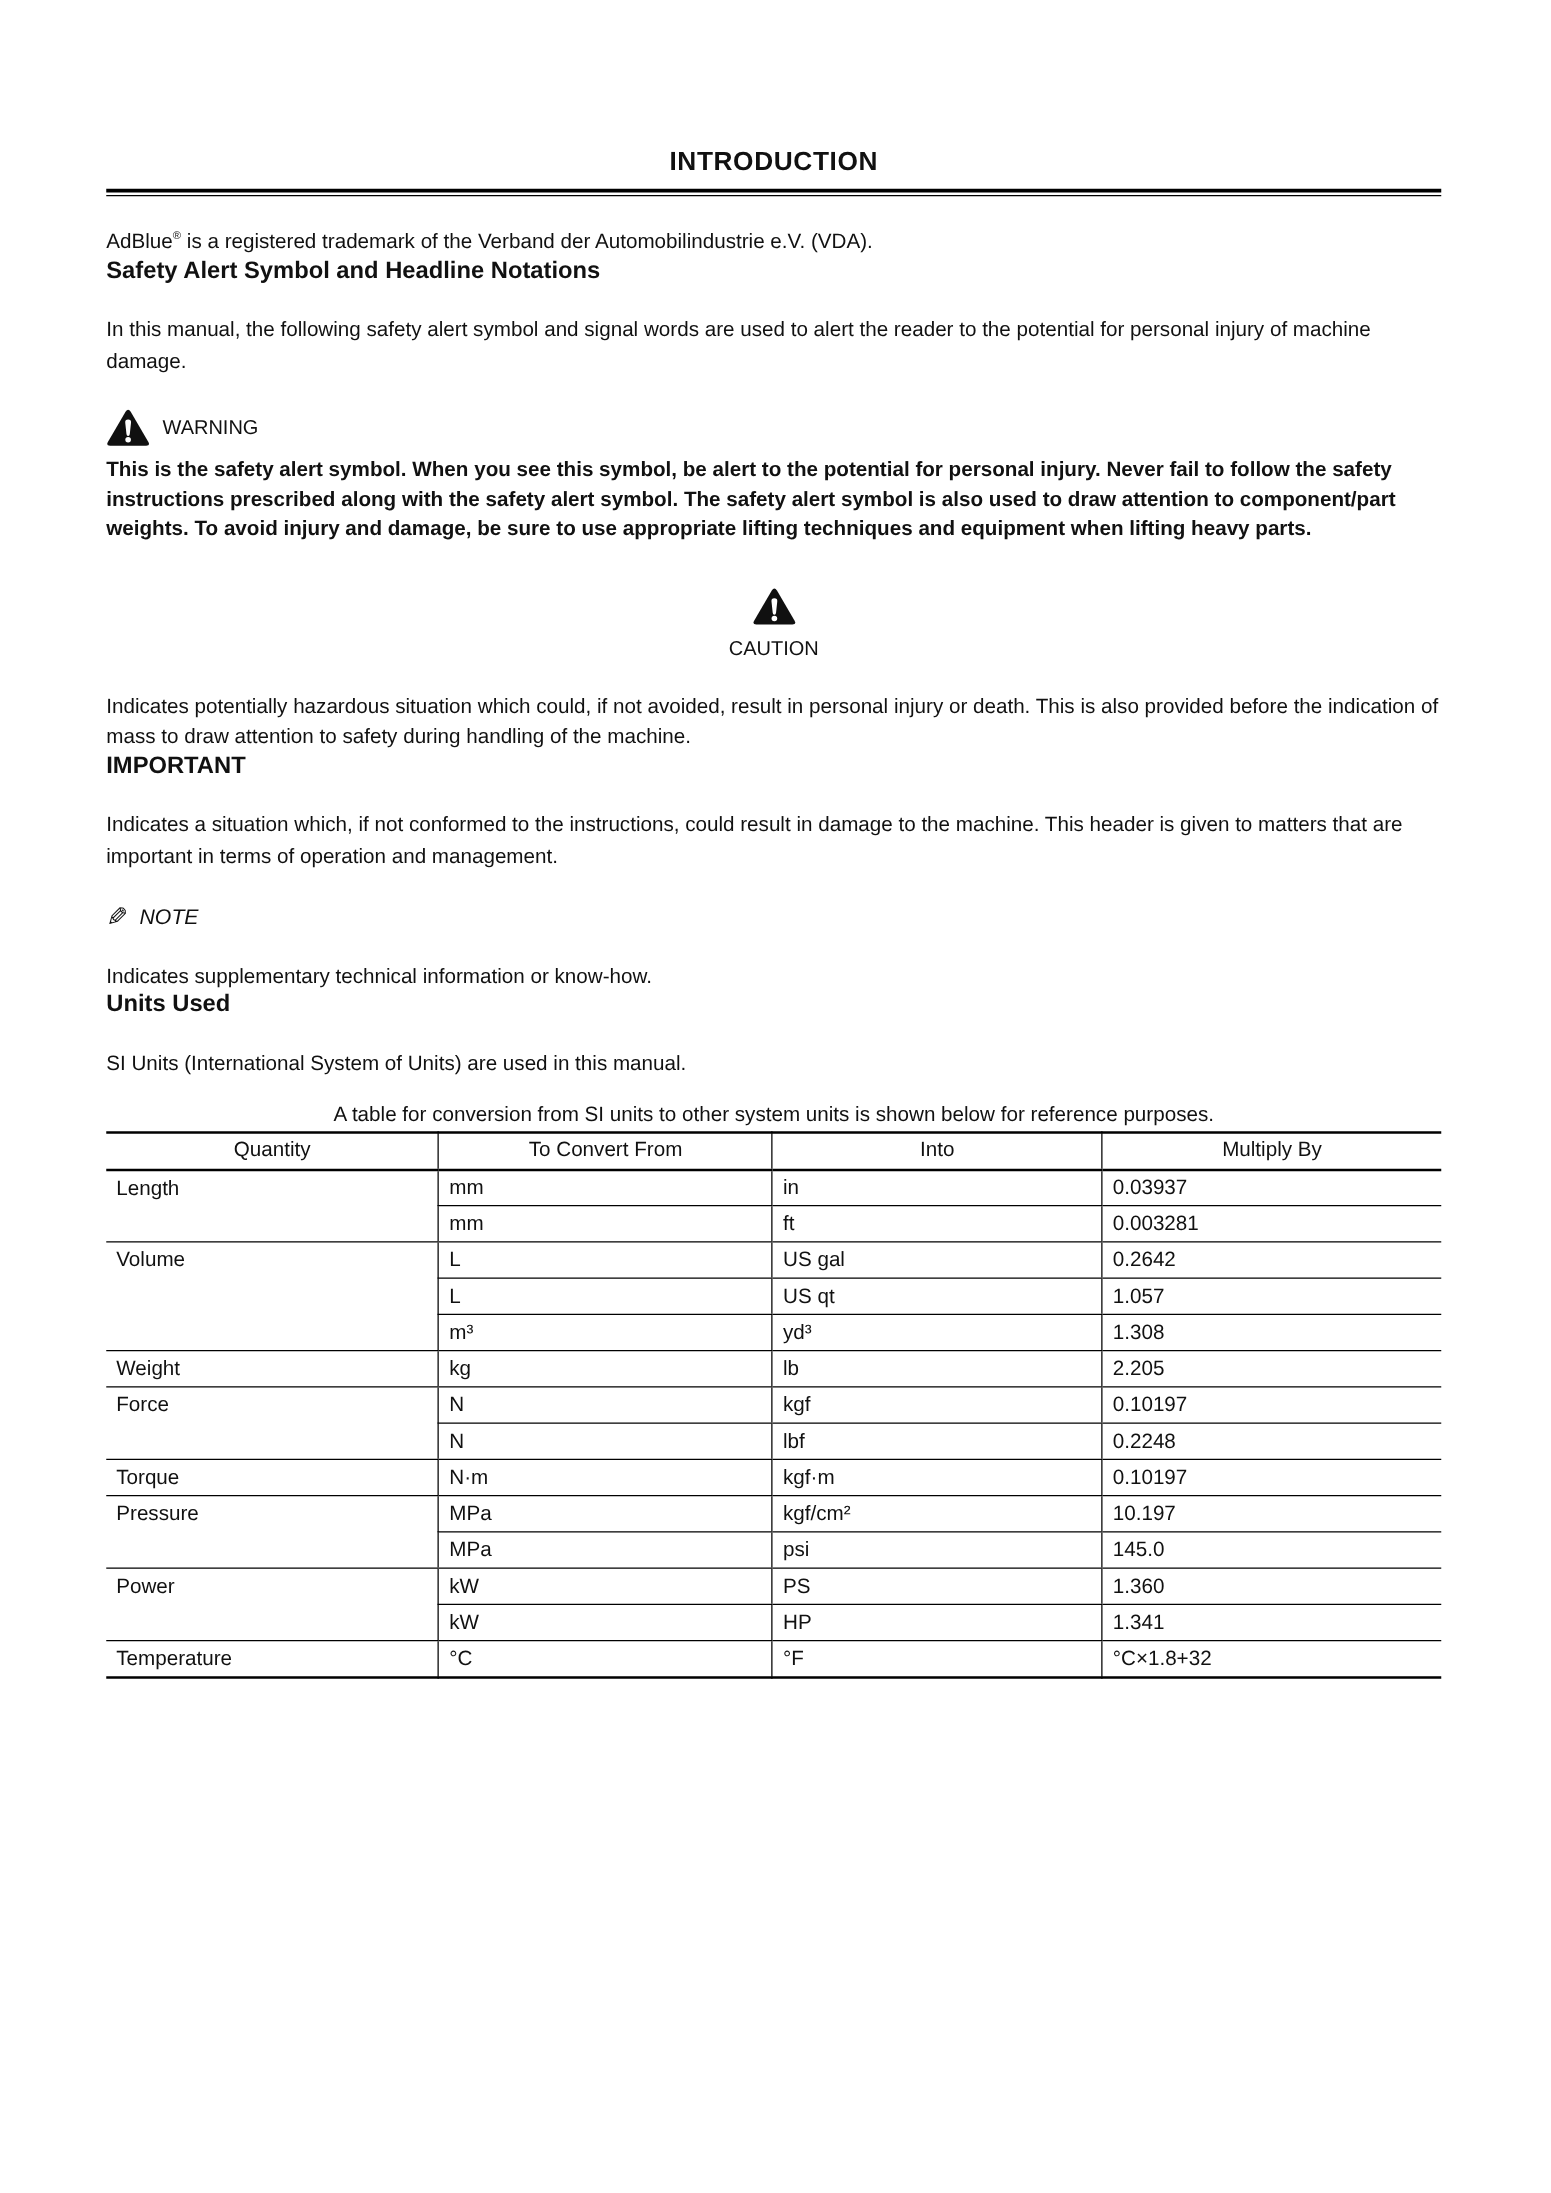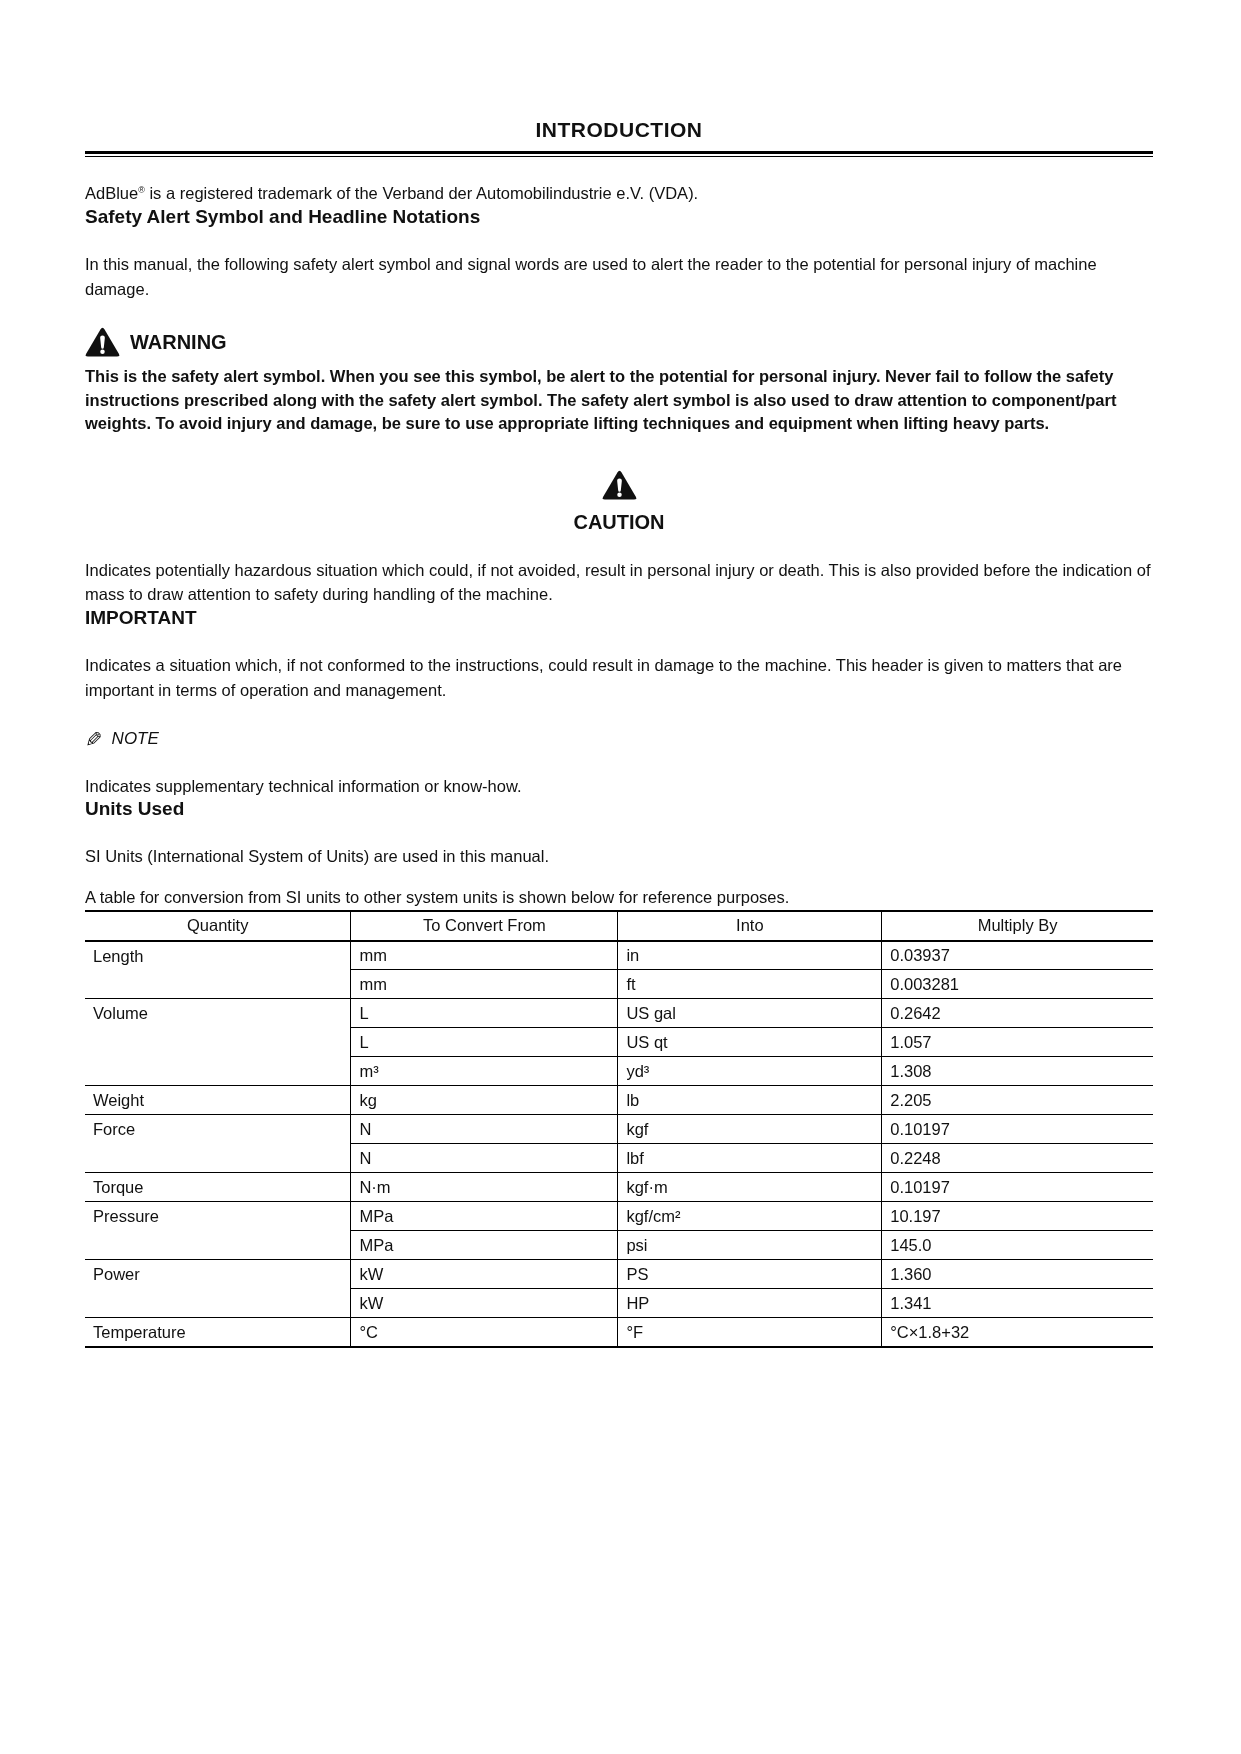--- a/index.html
+++ b/index.html
@@ -40,21 +40,21 @@
   }
   p.para.bold { font-weight: bold; margin-top: 7px; line-height: 1.42; }
 
   .alert-head {
     display: flex;
     align-items: center;
     gap: 10px;
     margin-top: 26px;
   }
   .alert-head.caution { margin-top: 34px; flex-direction: column; }
-  .alert-label { font-size: 20px; font-weight: bold; }
+  .alert-label { font-size: 16px; font-weight: normal; }
   .alert-icon { display: inline-flex; line-height: 0; }
 
   .note-head {
     display: flex;
     align-items: center;
     gap: 9px;
     margin-top: 26px;
   }
   .note-icon {
     font-size: 21px;
@@ -140,21 +140,21 @@
   <p class="para">Indicates a situation which, if not conformed to the instructions, could result in damage to the machine. This header is given to matters that are important in terms of operation and management.</p>
 
   <div class="note-head">
     <span class="note-icon">✎</span>
     <span class="note-label">NOTE</span>
   </div>
   <p class="para">Indicates supplementary technical information or know-how.</p>
 
   <h2 class="sec mt-md">Units Used</h2>
   <p class="para">SI Units (International System of Units) are used in this manual.</p>
-  <p class="para" style="margin-top:16px;">A table for conversion from SI units to other system units is shown below for reference purposes.</p>
+  <p class="para" style="margin-top:16px;text-align:center;">A table for conversion from SI units to other system units is shown below for reference purposes.</p>
 
   <table class="conv">
     <colgroup>
         <col class="w1">
         <col class="w2">
         <col class="w3">
         <col class="w4">
       </colgroup>
     <thead>
       <tr>

